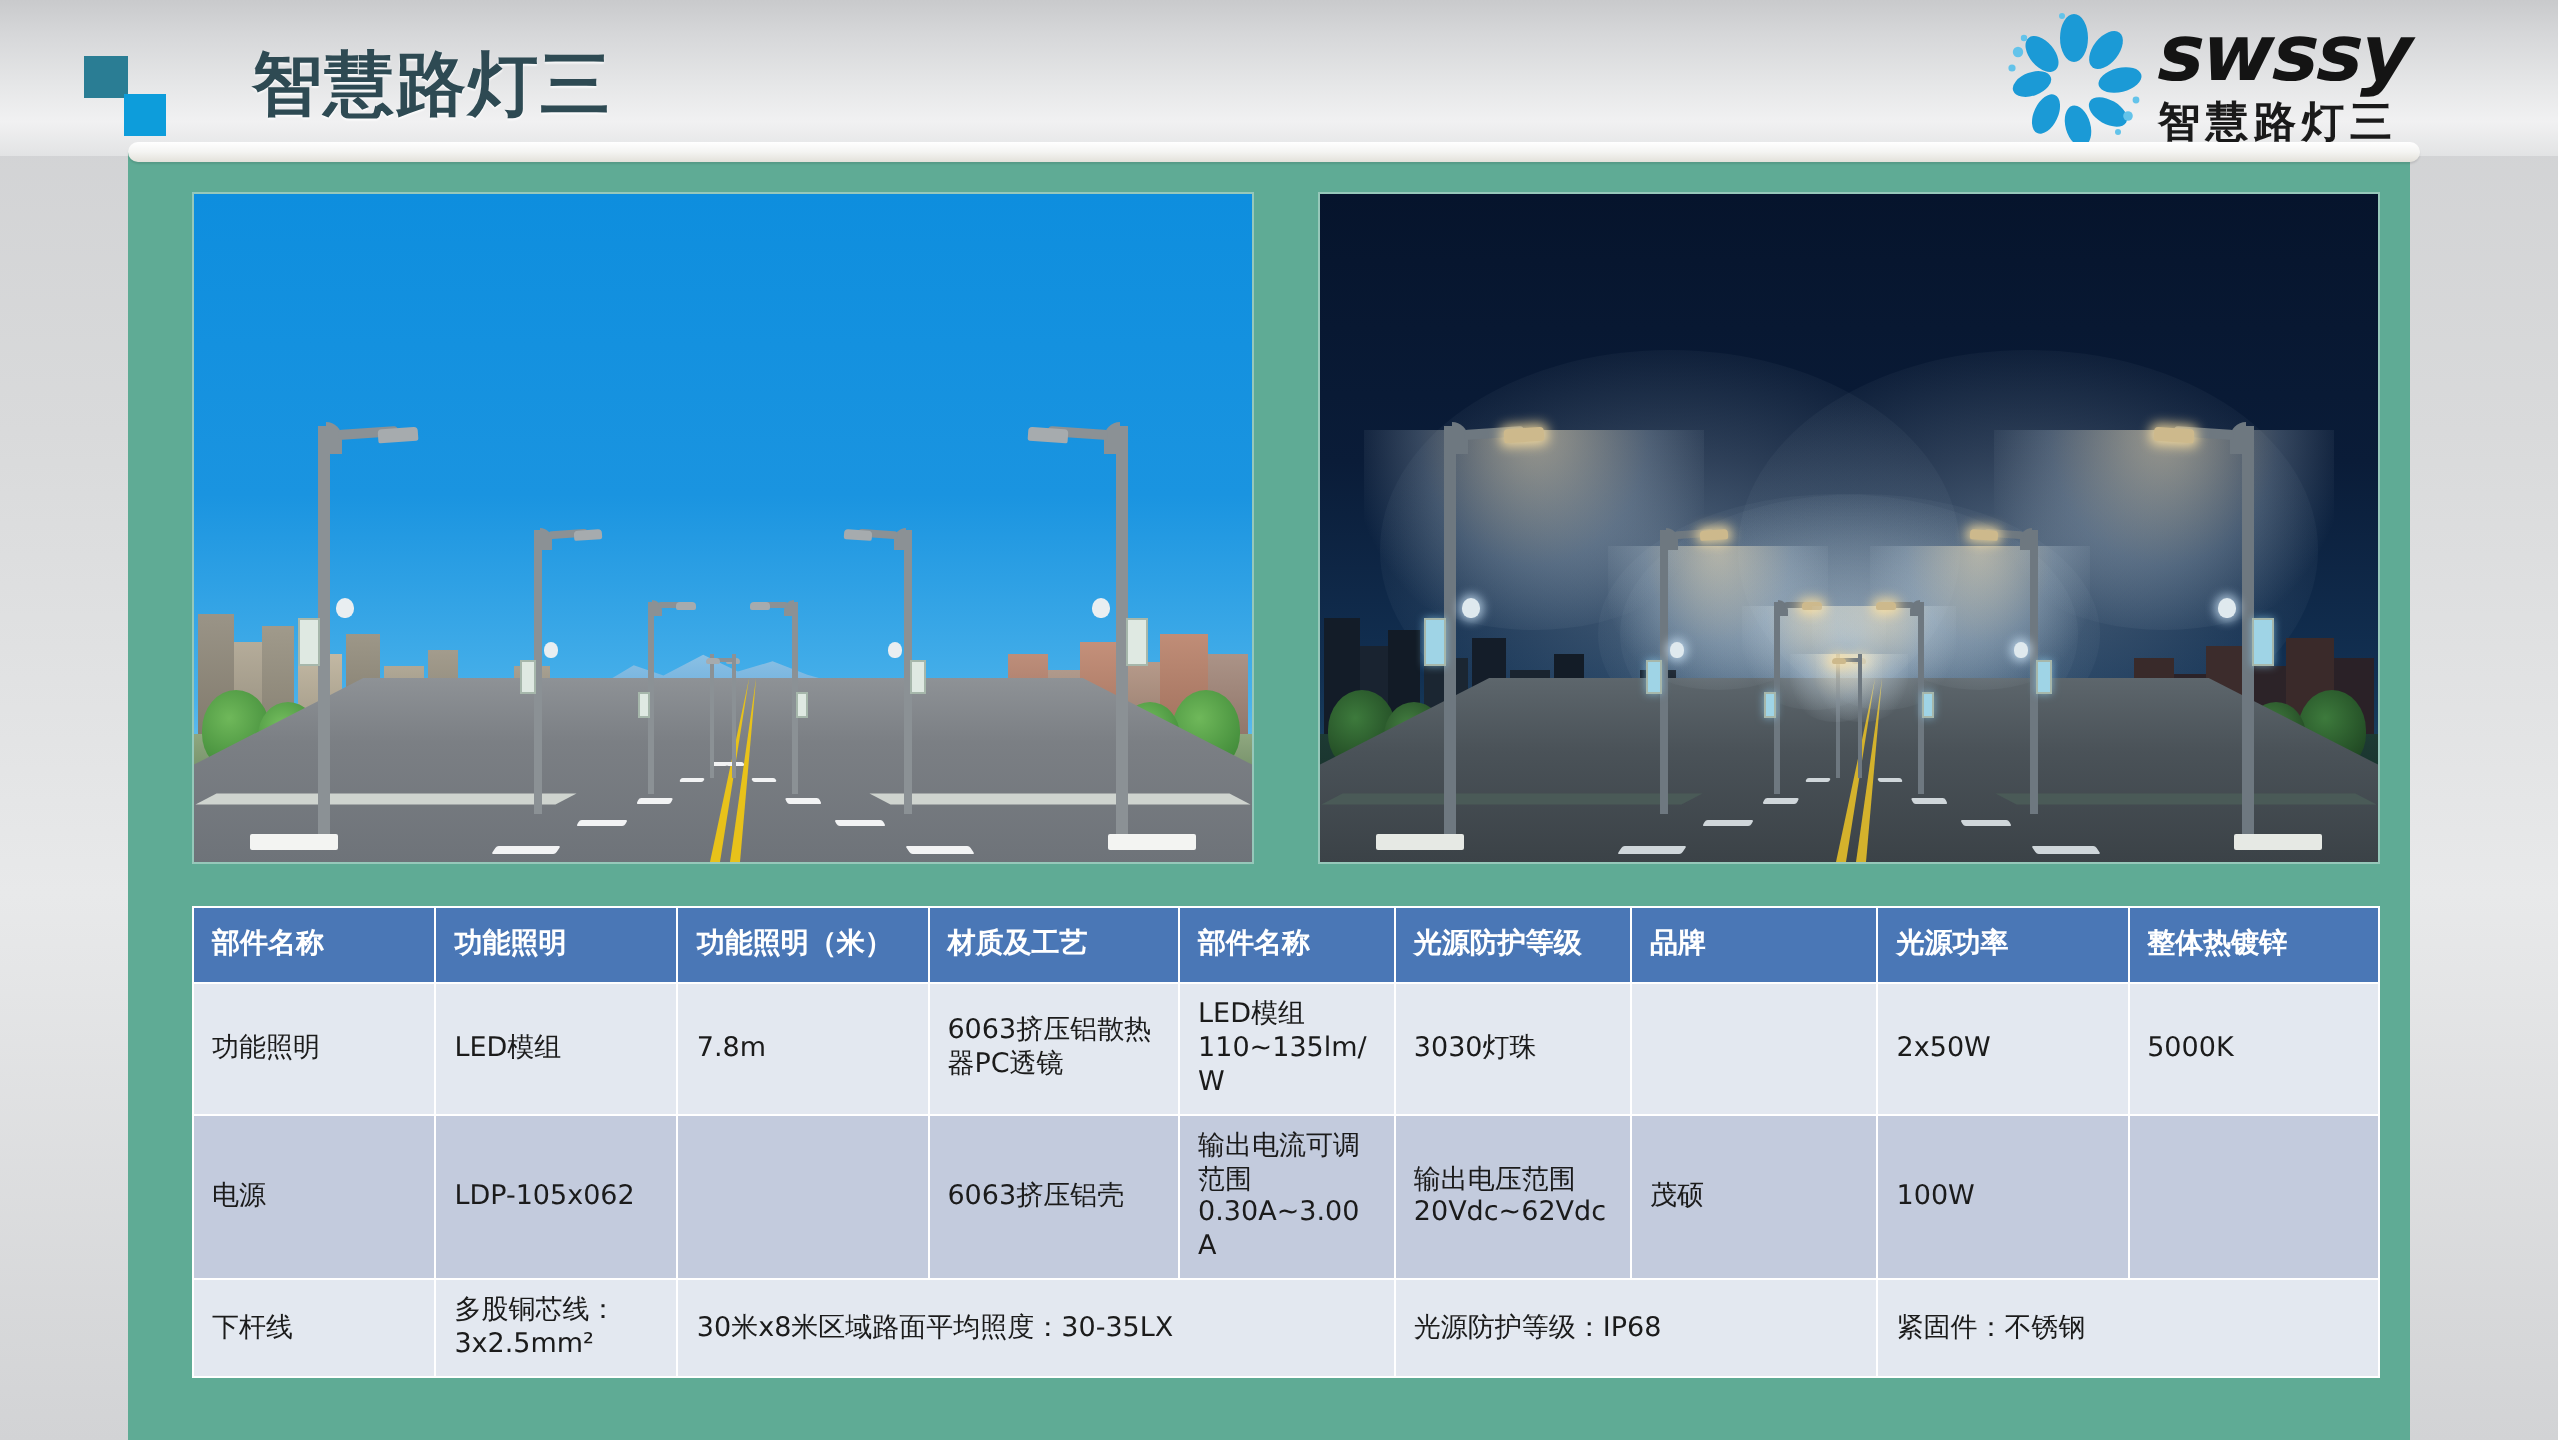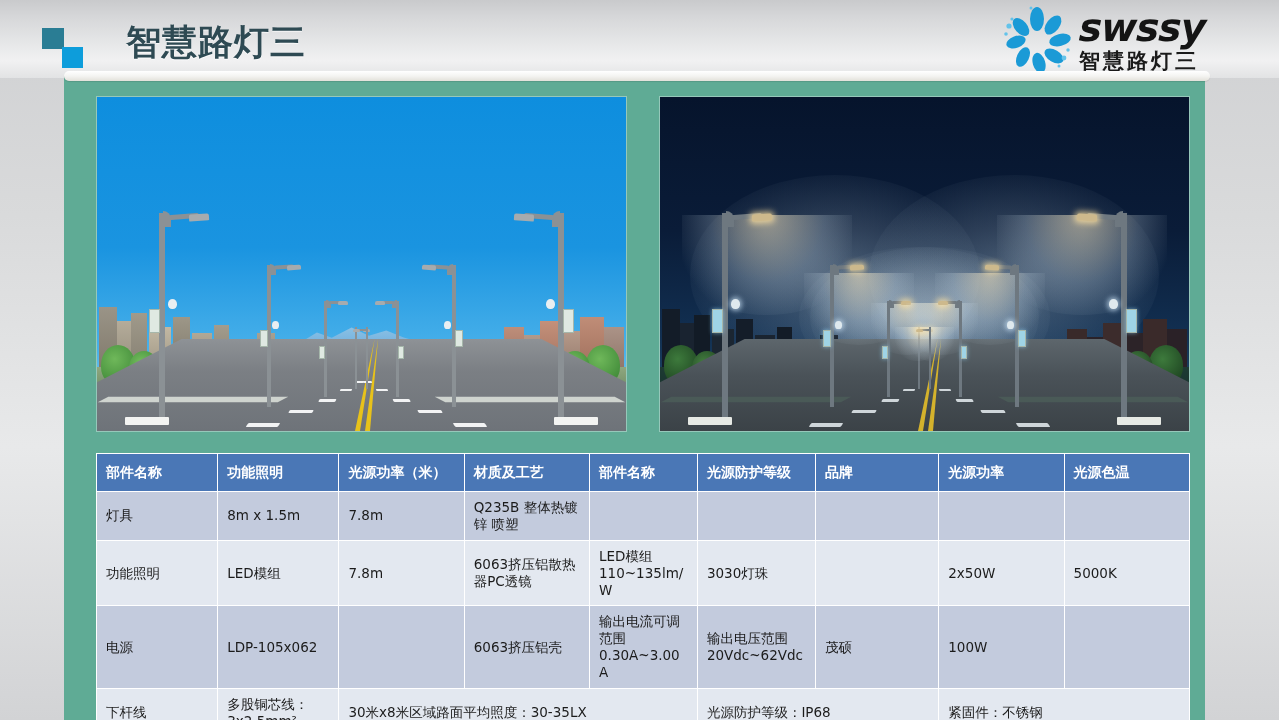--- a/index.html
+++ b/index.html
@@ -505,41 +505,30 @@
           <col class="c5">
         <col class="c6">
           <col class="c7">
           <col class="c8">
           <col class="c9">
       </colgroup>
       <thead>
         <tr>
           <th>部件名称</th>
           <th>功能照明</th>
-          <th>光源功率（米）</th>
+          <th>功能照明（米）</th>
           <th>材质及工艺</th>
           <th>部件名称</th>
           <th>光源防护等级</th>
           <th>品牌</th>
           <th>光源功率</th>
-          <th>光源色温</th>
+          <th>整体热镀锌</th>
         </tr>
       </thead>
       <tbody>
-        <tr class="r-odd">
-          <td>灯具</td>
-          <td>8m x 1.5m</td>
-          <td>7.8m</td>
-          <td>Q235B 整体热镀锌 喷塑</td>
-          <td class="empty"></td>
-          <td class="empty"></td>
-          <td class="empty"></td>
-          <td class="empty"></td>
-          <td class="empty"></td>
-        </tr>
         <tr class="r-even">
           <td>功能照明</td>
           <td>LED模组</td>
           <td>7.8m</td>
           <td>6063挤压铝散热器PC透镜</td>
           <td>LED模组110~135lm/W</td>
           <td>3030灯珠</td>
           <td class="empty"></td>
           <td>2x50W</td>
           <td>5000K</td>

